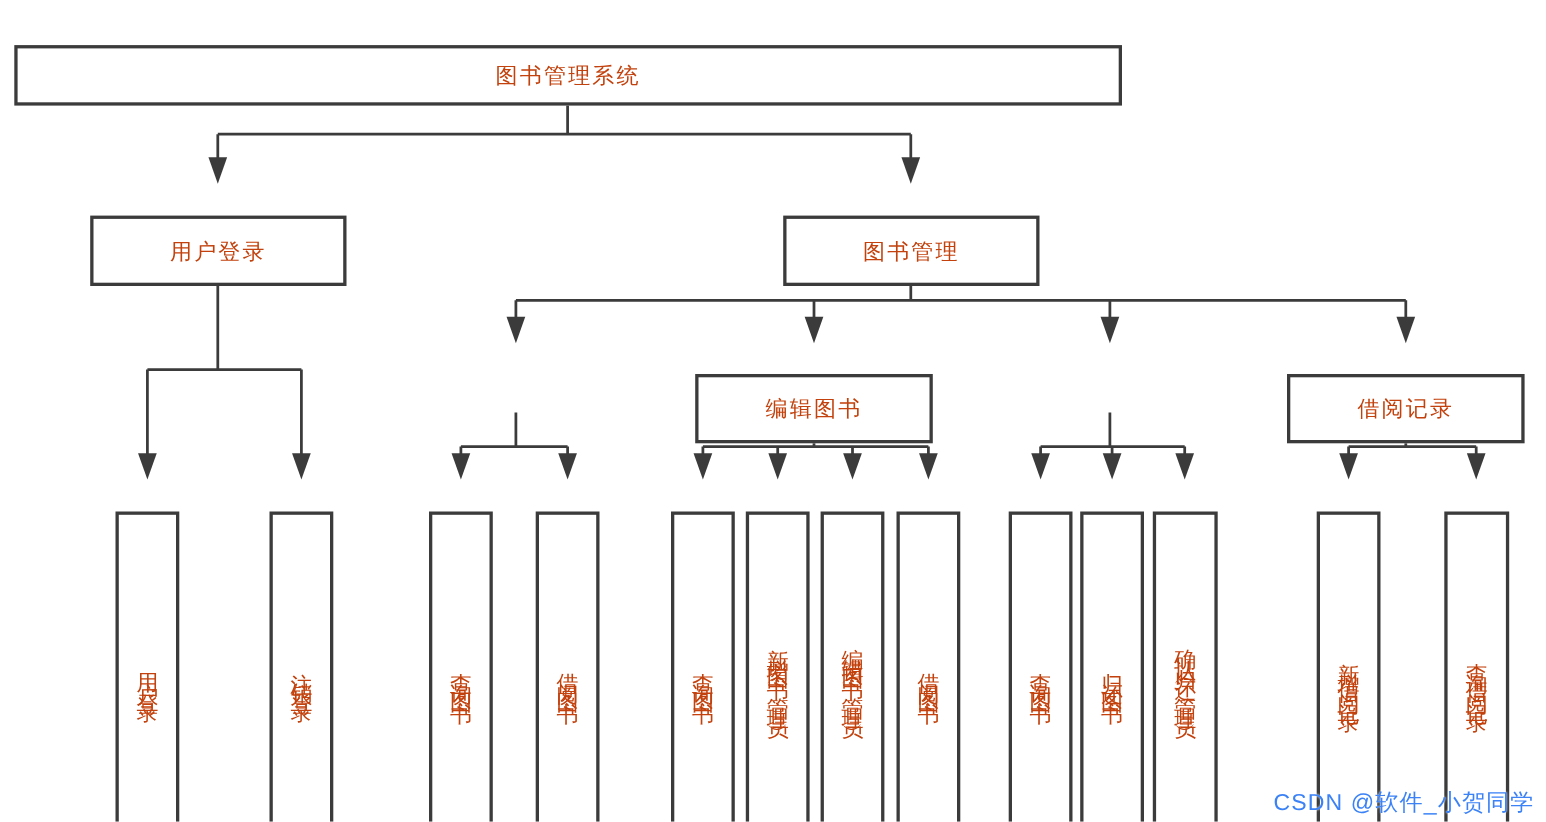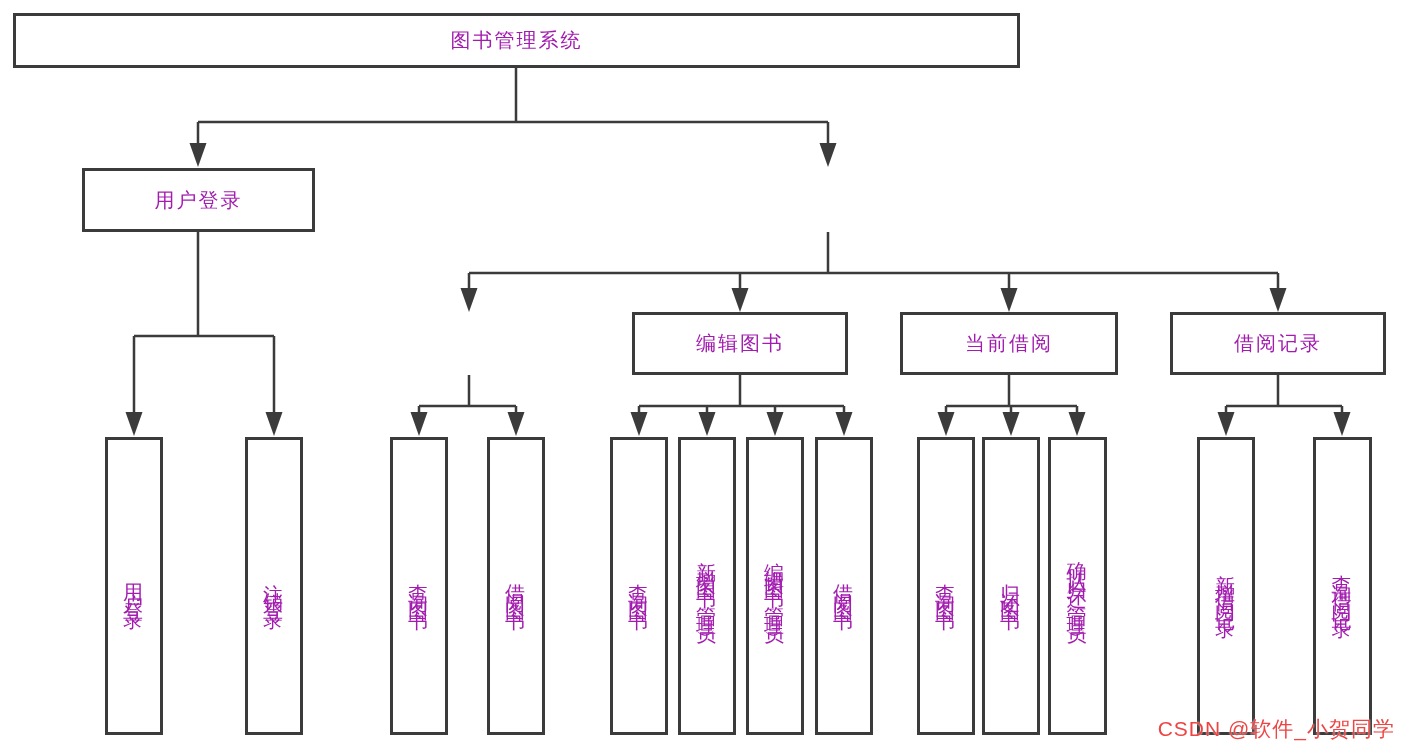--- a/index.html
+++ b/index.html
@@ -22,41 +22,42 @@
     height: 747px;
   }
   .node {
     position: absolute;
     box-sizing: border-box;
     border: 3px solid #3b3b3b;
     background: #ffffff;
     display: flex;
     align-items: center;
     justify-content: center;
-    color: #a21caf;
+    color: #c2410c;
+    margin-top: 28px;
   }
   .hnode {
     font-size: 20px;
     letter-spacing: 2px;
   }
   .vnode {
     font-size: 20px;
   }
   .vnode span {
     writing-mode: vertical-rl;
     text-orientation: mixed;
     letter-spacing: 9px;
     white-space: nowrap;
   }
   .watermark {
     position: absolute;
     right: 10px;
     bottom: 4px;
     font-size: 21px;
-    color: #ef4444;
+    color: #3b82f6;
     letter-spacing: 1px;
     text-shadow: 0 0 2px #ffffff;
   }
 </style>
 </head>
 <body>
 
 <div id="stage">
 
   <svg id="connectors" viewBox="0 0 1405 747" xmlns="http://www.w3.org/2000/svg">
@@ -109,26 +110,26 @@
     </g>
   </svg>
 
   <div class="node hnode" style="left:13px; top:13px; width:1007px; height:55px;">
     <span>图书管理系统</span>
   </div>
 
   <div class="node hnode" style="left:82px; top:168px; width:233px; height:64px;">
     <span>用户登录</span>
   </div>
+  <div class="node hnode" style="left:712px; top:168px; width:233px; height:64px;">
+    <span>图书管理</span>
+  </div>
 
   <div class="node hnode" style="left:632px; top:312px; width:216px; height:63px;">
     <span>编辑图书</span>
-  </div>
-  <div class="node hnode" style="left:900px; top:312px; width:218px; height:63px;">
-    <span>当前借阅</span>
   </div>
   <div class="node hnode" style="left:1170px; top:312px; width:216px; height:63px;font-family:Liberation Mono, monospace;">
     <span>借阅记录</span>
   </div>
 
   <div class="node vnode" style="left:105px; top:437px; width:58px; height:298px;">
     <span>用户登录</span>
   </div>
   <div class="node vnode" style="left:245px; top:437px; width:58px; height:298px;">
     <span>注销登录</span>

